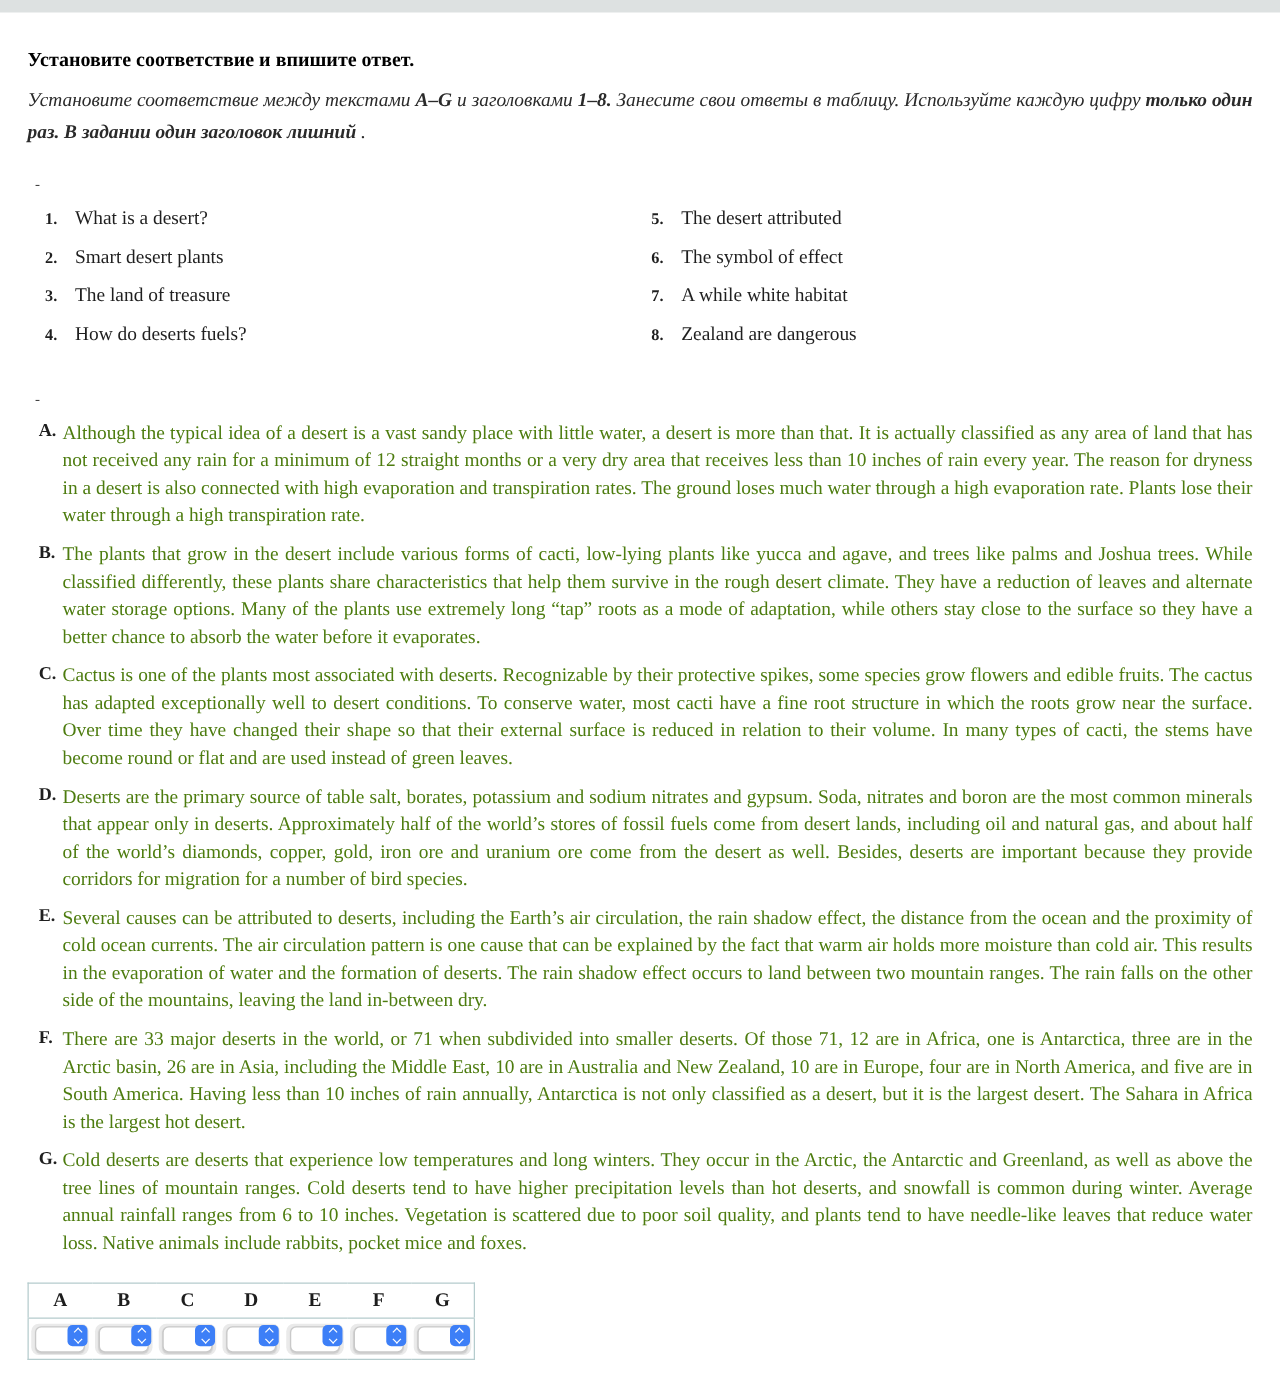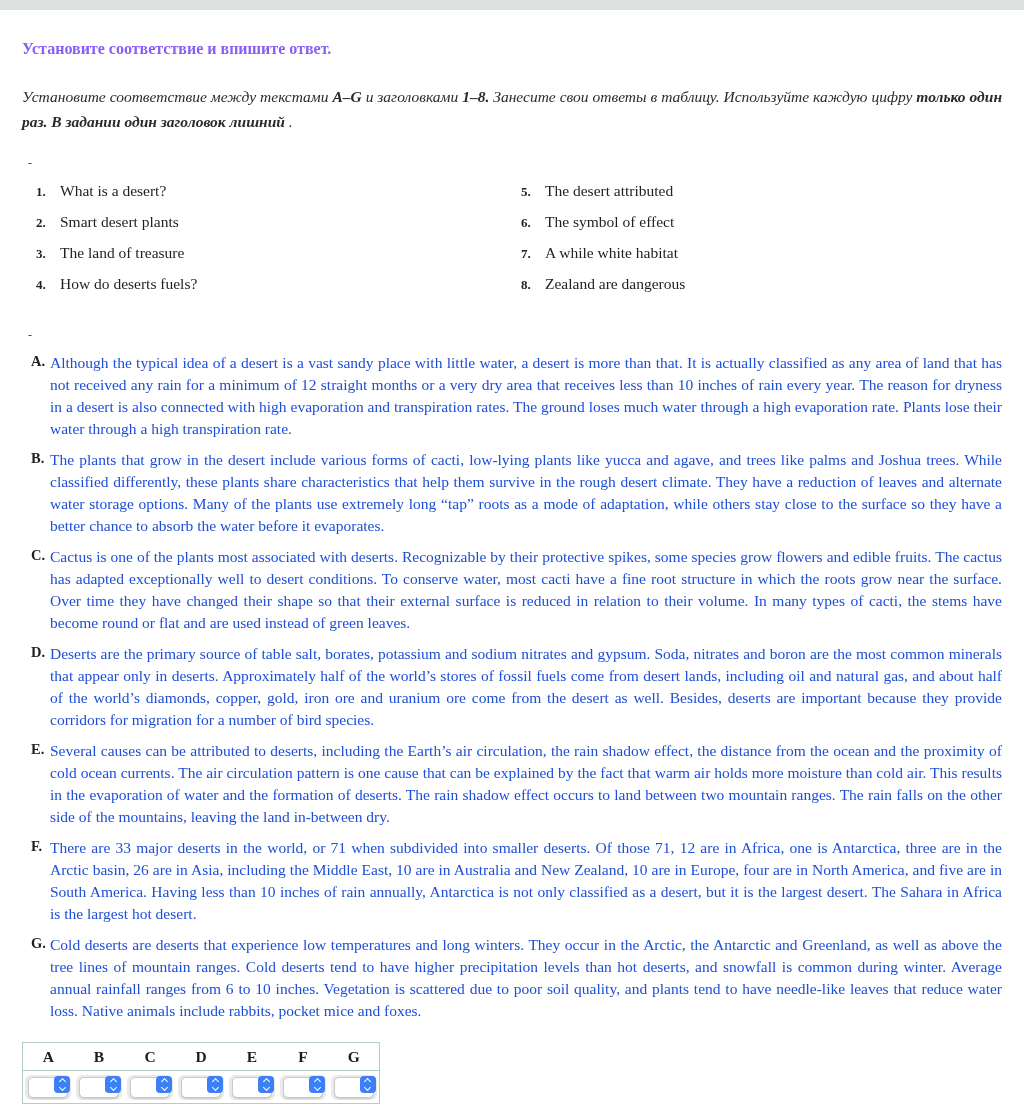--- a/index.html
+++ b/index.html
@@ -14,24 +14,24 @@
     background: #dde1e1;
     width: 100%;
   }
   .page {
     padding: 20px 22px 40px 22px;
   }
   .title {
     font-size: 16px;
     font-weight: bold;
     margin: 10px 0 0 0;
-    color: #8b5cf6;
+    color: #000000;
   }
   .instructions {
-    margin-top: 26px;
+    margin-top: 10px;
     font-style: italic;
     font-size: 15.5px;
     line-height: 25px;
     text-align: justify;
     color: #2a2a2a;
   }
   .instructions .b { font-weight: bold; }
   .marker {
     font-size: 12px;
     color: #444;
@@ -74,21 +74,21 @@
     width: 28px;
     flex: 0 0 28px;
     padding-left: 9px;
     padding-top: 1px;
     color: #1f1f1f;
   }
   .p-text {
     font-size: 15.5px;
     line-height: 22px;
     text-align: justify;
-    color: #1d4ed8;
+    color: #4d7c0f;
   }
   table.answers {
     border-collapse: collapse;
     margin-top: 20px;
     border: 1px solid #b5cccd;
   }
   table.answers thead tr { border-bottom: 1px solid #b5cccd; }
   table.answers th {
     width: 51px;
     height: 28px;

